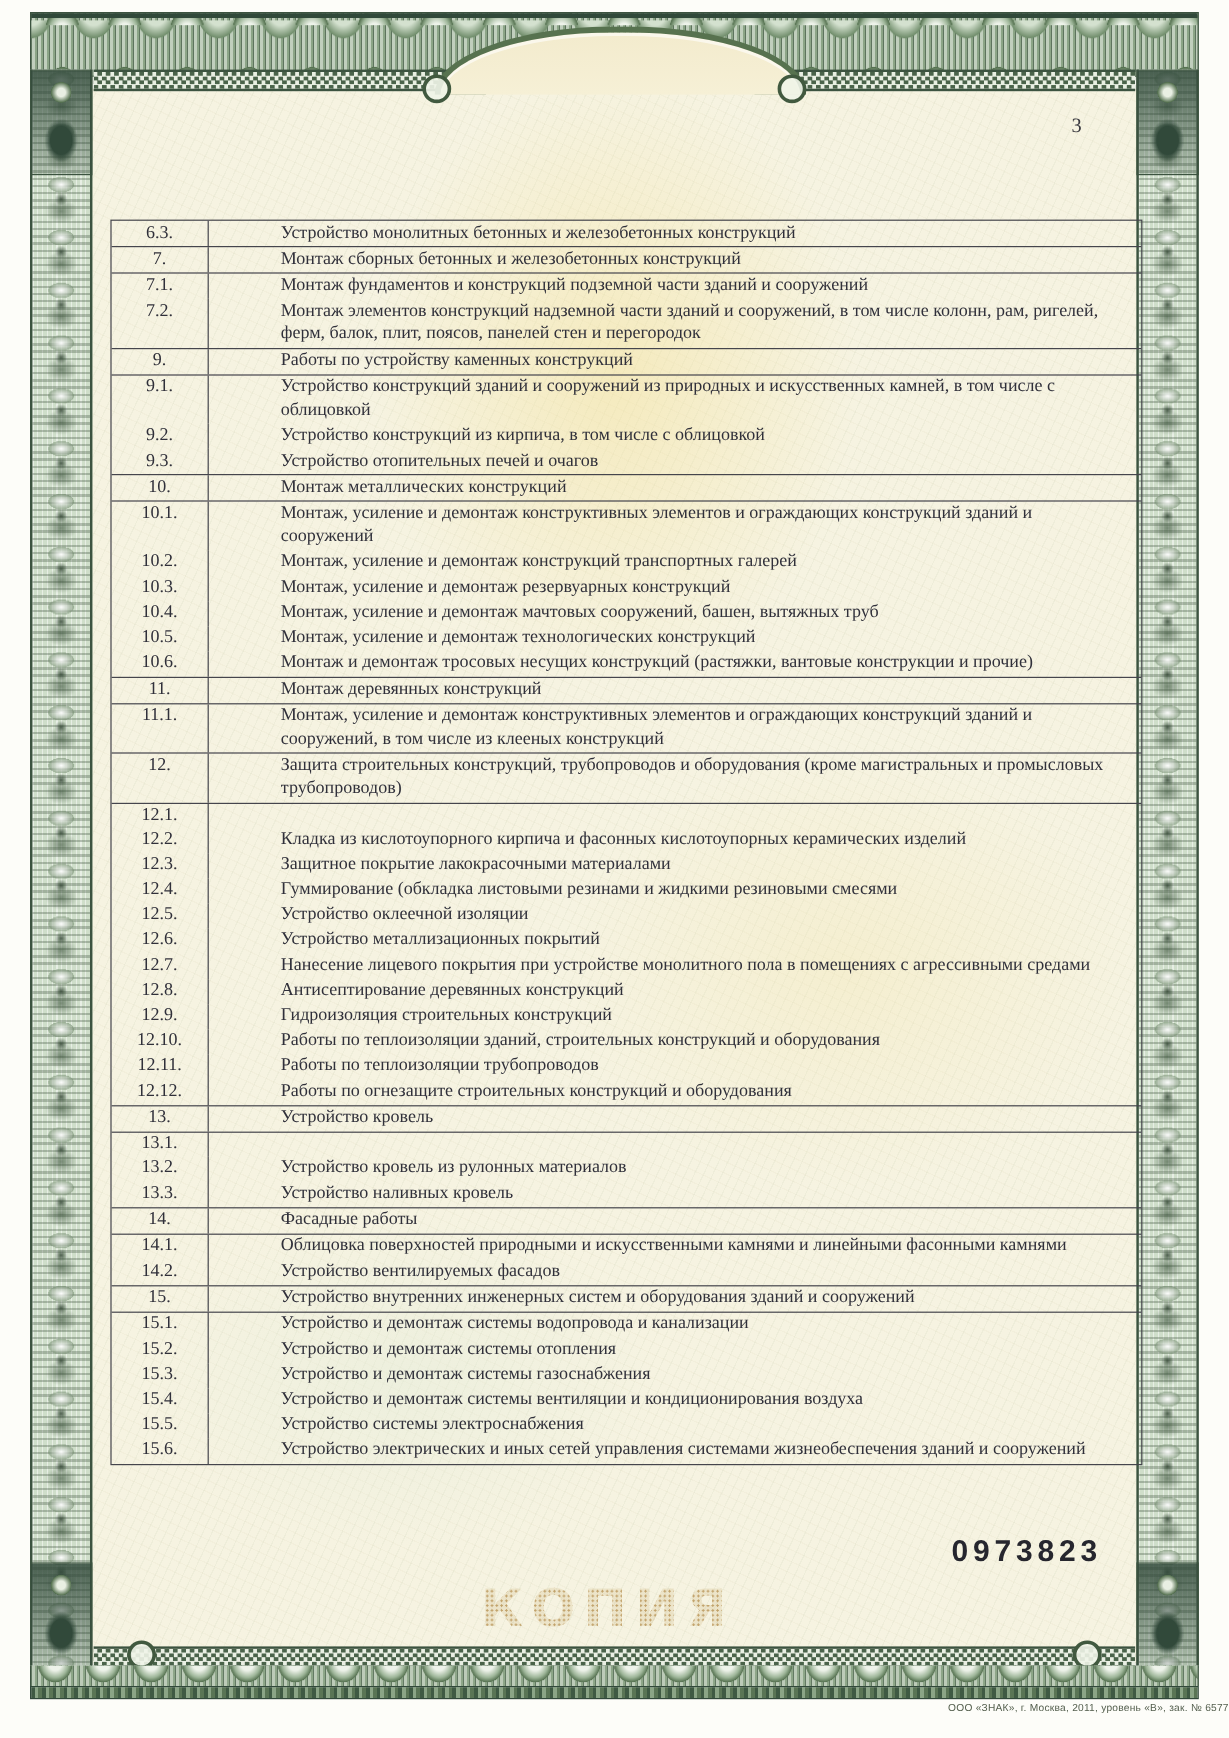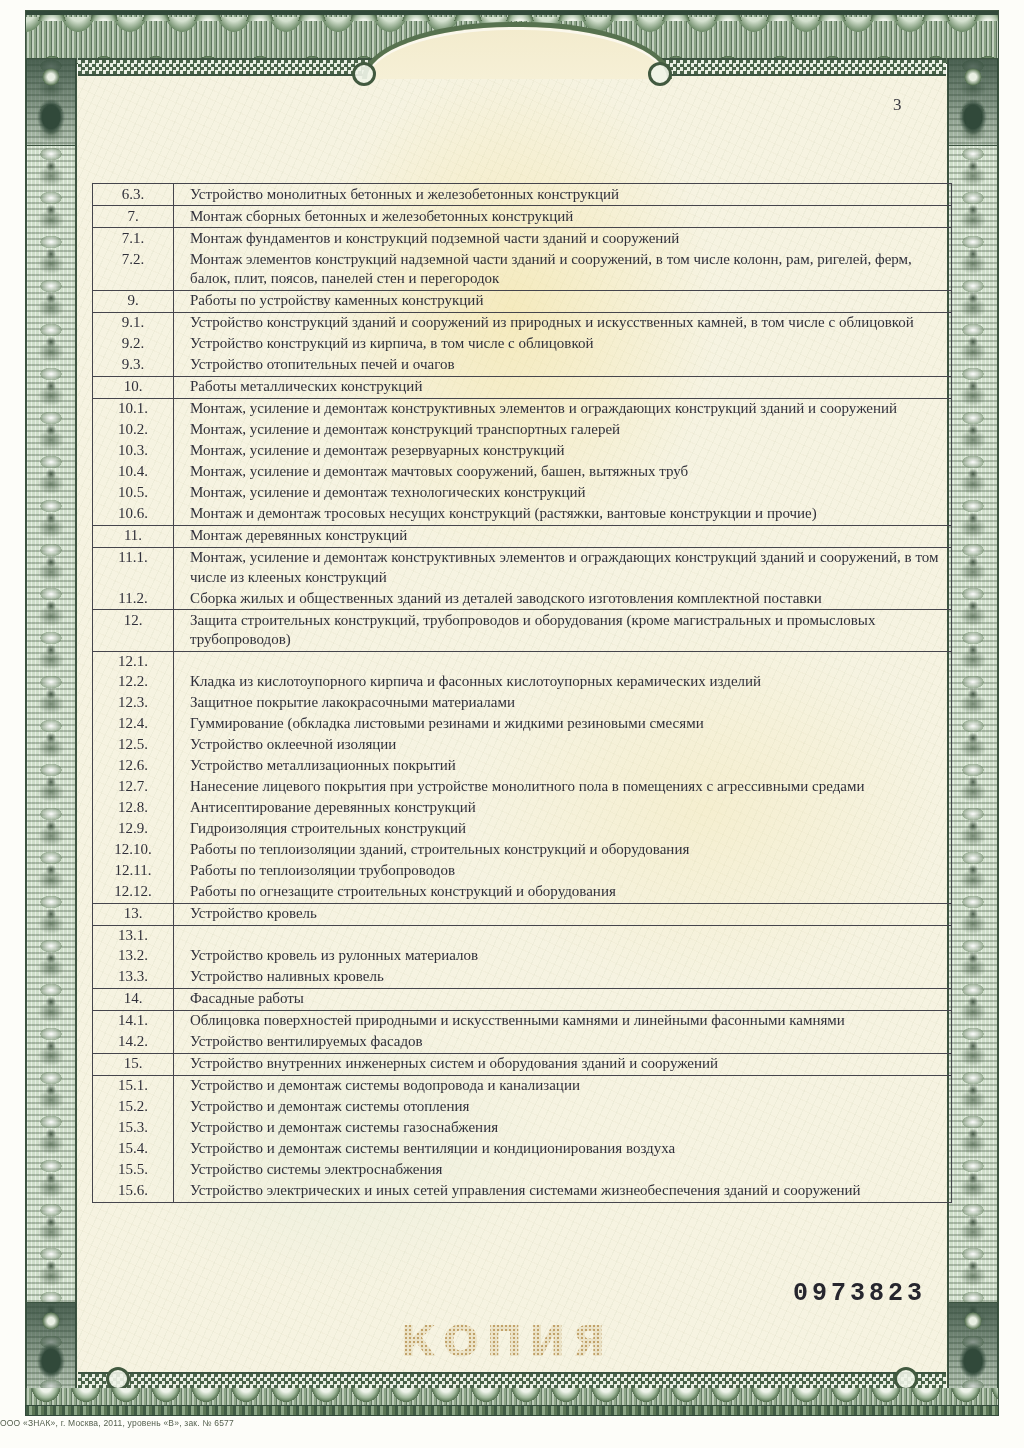--- a/index.html
+++ b/index.html
@@ -71,38 +71,38 @@
       radial-gradient(ellipse 340px 260px at 72% 56%, rgba(243,230,175,.35), rgba(243,230,175,0) 70%),
       radial-gradient(ellipse 300px 200px at 30% 82%, rgba(228,236,218,.5), rgba(228,236,218,0) 70%),
       repeating-linear-gradient(115deg, rgba(170,185,150,.10) 0 1px, rgba(0,0,0,0) 1px 7px),
       repeating-linear-gradient(25deg, rgba(200,190,150,.08) 0 1px, rgba(0,0,0,0) 1px 9px);}
 
   .page-number{position:absolute;left:893px;top:95px;font-size:17px;color:#3a3a40;}
 
   
   .wtable{position:absolute;left:92px;top:183px;width:858px;
     border:1.5px solid #45454c;color:#30303a;font-size:15px;line-height:19.5px;}
-  .trow{display:flex;}
+  .trow{display:flex;gap:44px;}
   .trow.rule{border-top:1.5px solid #45454c;}
   .tnum{width:80px;flex:0 0 80px;text-align:center;border-right:1.5px solid #45454c;padding-top:.5px;}
   .ttext{flex:1;padding:.5px 10px 1px 16px;}
 
   
-  .serial{position:absolute;left:793px;top:1279px;font-family:Liberation Mono, monospace;
+  .serial{position:absolute;left:793px;top:1279px;font-family:Liberation Sans, sans-serif;
     font-weight:700;font-size:25px;letter-spacing:4px;color:#26262e;}
   .copy-watermark{position:absolute;left:0;right:11px;top:1316px;text-align:center;
     font-family:"DejaVu Sans",sans-serif;font-weight:800;font-size:43px;letter-spacing:7px;
     color:rgba(196,160,97,.40);}
   @supports (-webkit-background-clip: text) {
     .copy-watermark{
       background-image:radial-gradient(circle, rgba(184,148,88,.85) 34%, rgba(184,148,88,0) 36%);
       background-size:4px 4px;-webkit-background-clip:text;background-clip:text;
       color:rgba(196,160,97,.18);}
   }
-  .footer-note{position:absolute;left:0;right:0;top:1418px;text-align:left;
+  .footer-note{position:absolute;left:0;right:0;top:1418px;text-align:right;
     font-family:"Liberation Sans",sans-serif;font-size:8.5px;color:#55604f;letter-spacing:.2px;}
 </style>
 </head>
 <body>
 
 <div class="stage">
 
   <div class="inner" style="background-color: rgb(246, 243, 225);"></div>
   <div class="band-top"></div>
   <div class="rail rail-top"></div>
@@ -152,21 +152,21 @@
         <div class="trow">
           <div class="tnum">9.2.</div>
           <div class="ttext">Устройство конструкций из кирпича, в том числе с облицовкой</div>
         </div>
         <div class="trow">
           <div class="tnum">9.3.</div>
           <div class="ttext">Устройство отопительных печей и очагов</div>
         </div>
         <div class="trow rule">
           <div class="tnum">10.</div>
-          <div class="ttext">Работы металлических конструкций</div>
+          <div class="ttext">Монтаж металлических конструкций</div>
         </div>
         <div class="trow rule">
           <div class="tnum">10.1.</div>
           <div class="ttext">Монтаж, усиление и демонтаж конструктивных элементов и ограждающих конструкций зданий и сооружений</div>
         </div>
         <div class="trow">
           <div class="tnum">10.2.</div>
           <div class="ttext">Монтаж, усиление и демонтаж конструкций транспортных галерей</div>
         </div>
         <div class="trow">
@@ -185,24 +185,20 @@
           <div class="tnum">10.6.</div>
           <div class="ttext">Монтаж и демонтаж тросовых несущих конструкций (растяжки, вантовые конструкции и прочие)</div>
         </div>
         <div class="trow rule">
           <div class="tnum">11.</div>
           <div class="ttext">Монтаж деревянных конструкций</div>
         </div>
         <div class="trow rule">
           <div class="tnum">11.1.</div>
           <div class="ttext">Монтаж, усиление и демонтаж конструктивных элементов и ограждающих конструкций зданий и сооружений, в том числе из клееных конструкций</div>
-        </div>
-        <div class="trow">
-          <div class="tnum">11.2.</div>
-          <div class="ttext">Сборка жилых и общественных зданий из деталей заводского изготовления комплектной поставки</div>
         </div>
         <div class="trow rule">
           <div class="tnum">12.</div>
           <div class="ttext">Защита строительных конструкций, трубопроводов и оборудования (кроме магистральных и промысловых трубопроводов)</div>
         </div>
         <div class="trow rule">
           <div class="tnum">12.1.</div>
         </div>
         <div class="trow">
           <div class="tnum">12.2.</div>

